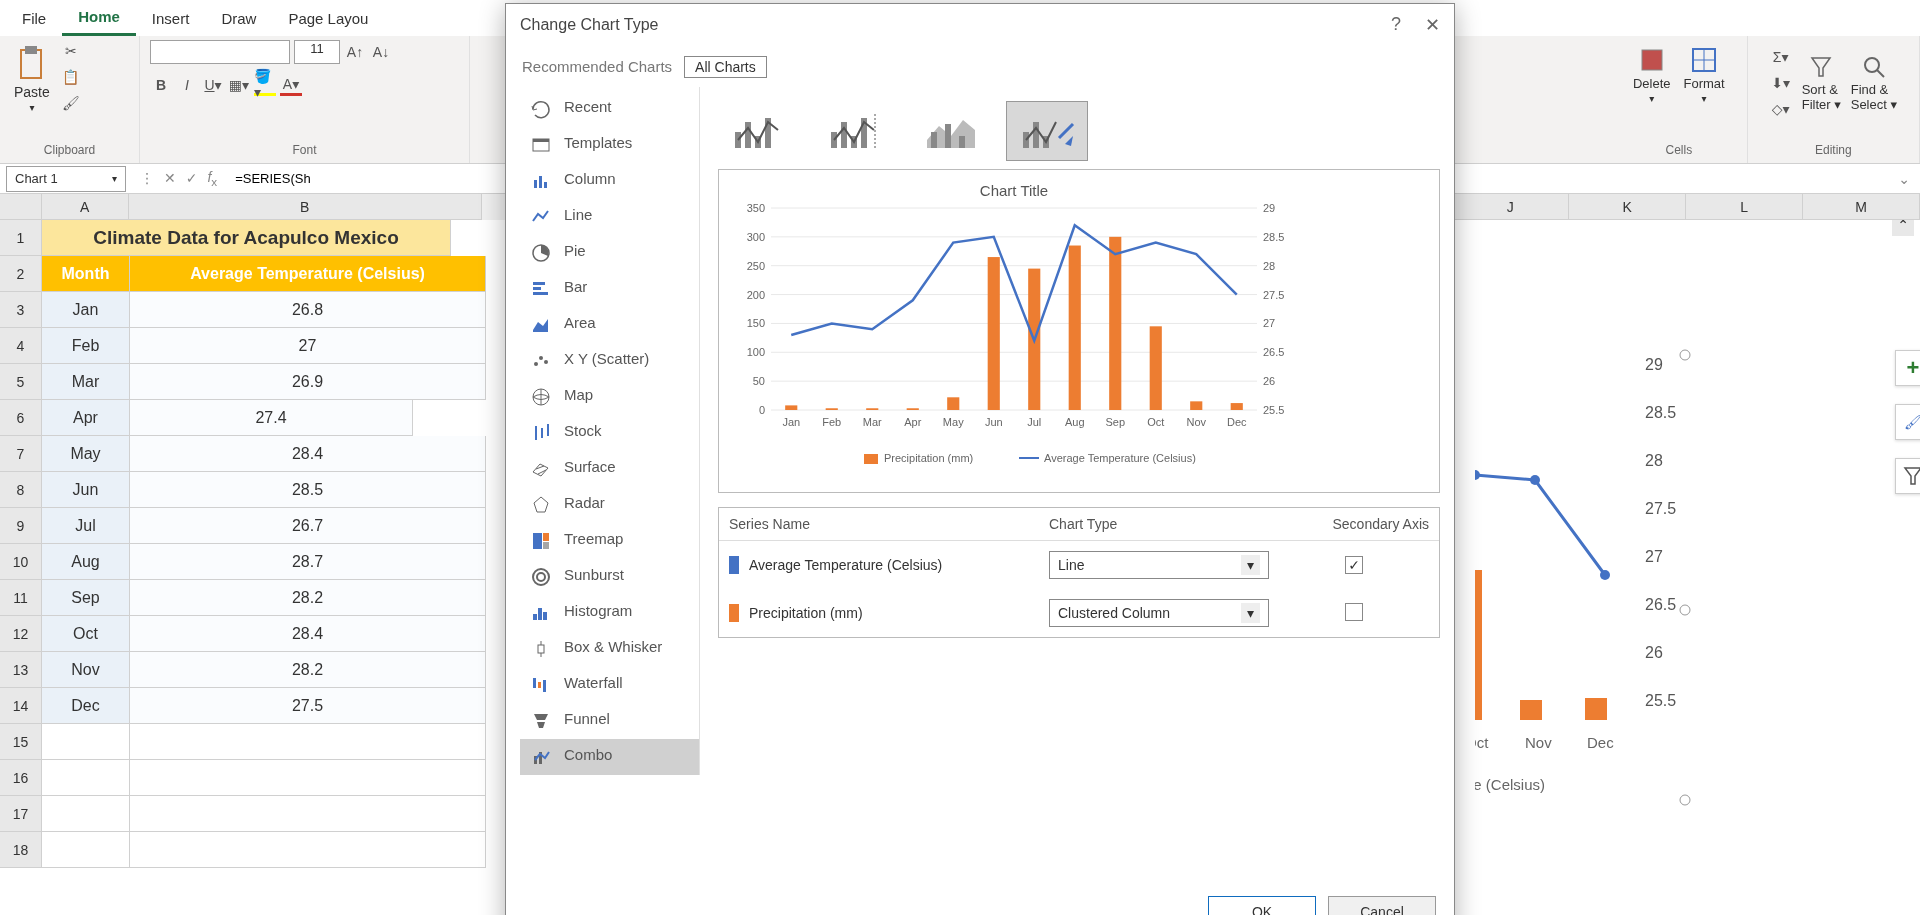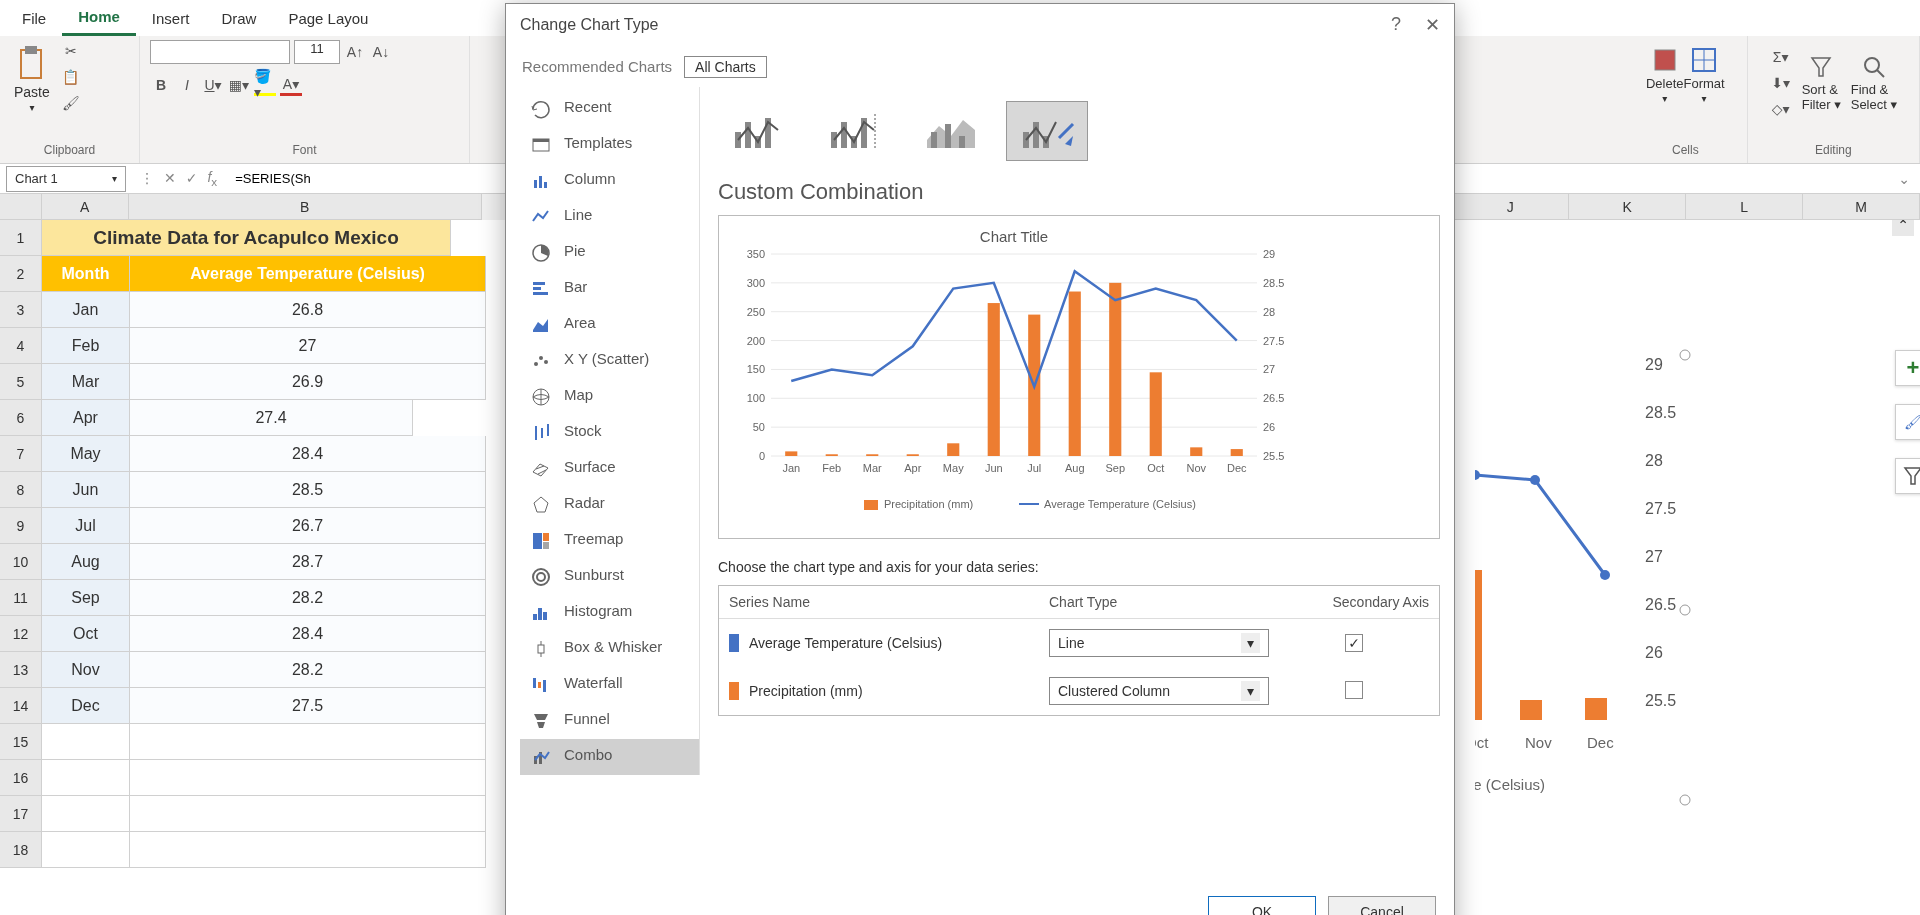--- a/index.html
+++ b/index.html
@@ -14,21 +14,21 @@
 .ribbon-body{background:#f3f2f1;height:128px;display:flex;border-bottom:1px solid #d0d0d0;position:relative}
 .ribbon-group{padding:4px 10px;display:flex;flex-direction:column;justify-content:space-between;border-right:1px solid #e0e0e0}
 .group-label{text-align:center;font-size:12px;color:#666;padding-bottom:2px}
 .group-content{display:flex;gap:6px;align-items:flex-start;flex:1}
 .paste-btn{display:flex;flex-direction:column;align-items:center;gap:2px;padding:4px}
 .clip-icons{display:flex;flex-direction:column;gap:4px;justify-content:center}
 .font-row{display:flex;gap:4px;align-items:center;margin-bottom:4px}
 .font-select{width:140px;height:24px;border:1px solid #a0a0a0;background:#fff;padding:0 6px;font-size:13px}
 .size-select{width:46px;height:24px;border:1px solid #a0a0a0;background:#fff;padding:0 4px;font-size:13px;text-align:center}
 .icon-btn{width:22px;height:22px;display:inline-flex;align-items:center;justify-content:center;color:#555;font-size:14px}
-.cells-group{display:flex;gap:0;align-items:center;padding:6px 12px}
+.cells-group{display:flex;gap:13px;align-items:center;padding:6px 12px}
 .cell-act{display:flex;flex-direction:column;align-items:center;gap:2px;font-size:13px}
 .editing-group{display:flex;gap:10px;align-items:center;padding:6px 12px}
 .formula-bar{display:flex;align-items:center;height:30px;border-bottom:1px solid #d0d0d0;background:#fff}
 .name-box{width:120px;height:26px;border:1px solid #a0a0a0;margin:0 6px;padding:0 8px;display:flex;align-items:center;justify-content:space-between;font-size:13px}
 .fx-area{display:flex;align-items:center;gap:10px;padding:0 8px;color:#888}
 .fx-input{flex:1;height:26px;border:none;padding:0 10px;font-size:13px}
 .sheet-area{position:relative;height:calc(100% - 194px)}
 .col-headers{display:flex;height:26px;background:#f0f0f0}
 .corner{width:42px;border-right:1px solid #d0d0d0;border-bottom:1px solid #d0d0d0;background:#e8e8e8}
 .col-h{border-right:1px solid #d0d0d0;border-bottom:1px solid #d0d0d0;text-align:center;line-height:26px;font-size:14px;background:#e8e8e8}
@@ -488,21 +488,20 @@
             <svg width="60" height="42">
               <rect x="6" y="22" width="6" height="16" fill="#888"></rect>
               <rect x="16" y="12" width="6" height="26" fill="#888"></rect>
               <rect x="26" y="26" width="6" height="12" fill="#888"></rect>
               <polyline points="9,30 19,18 29,32 39,12" fill="none" stroke="#555" stroke-width="2"></polyline>
               <path d="M42 28 L56 14" stroke="#4472c4" stroke-width="3"></path>
               <path d="M48 34 L56 26 L54 36 Z" fill="#4472c4"></path>
             </svg>
           </div>
       </div>
-      <div class="section-title">Custom Combination</div>
       <div class="chart-preview">
         <svg id="preview-svg" width="570" height="300">
             <text x="285" y="16" text-anchor="middle" font-size="15" fill="#555">Chart Title</text>
             <text x="36" y="234" text-anchor="end" font-size="11" fill="#666">0</text>
             <line x1="42" y1="230" x2="528" y2="230" stroke="#e8e8e8"></line>
             <text x="36" y="205.14285714285714" text-anchor="end" font-size="11" fill="#666">50</text>
             <line x1="42" y1="201.14285714285714" x2="528" y2="201.14285714285714" stroke="#e8e8e8"></line>
             <text x="36" y="176.28571428571428" text-anchor="end" font-size="11" fill="#666">100</text>
             <line x1="42" y1="172.28571428571428" x2="528" y2="172.28571428571428" stroke="#e8e8e8"></line>
             <text x="36" y="147.42857142857144" text-anchor="end" font-size="11" fill="#666">150</text>
@@ -547,21 +546,20 @@
             <text x="386.25" y="246" text-anchor="middle" font-size="11" fill="#666">Sep</text>
             <text x="426.75" y="246" text-anchor="middle" font-size="11" fill="#666">Oct</text>
             <text x="467.25" y="246" text-anchor="middle" font-size="11" fill="#666">Nov</text>
             <text x="507.75" y="246" text-anchor="middle" font-size="11" fill="#666">Dec</text>
             <rect x="135" y="274" width="14" height="10" fill="#ed7d31"></rect>
             <text x="155" y="282" font-size="11" fill="#666">Precipitation (mm)</text>
             <line x1="290" y1="278" x2="310" y2="278" stroke="#4472c4" stroke-width="2"></line>
             <text x="315" y="282" font-size="11" fill="#666">Average Temperature (Celsius)</text>
           </svg>
       </div>
-      <div class="series-prompt">Choose the chart type and axis for your data series:</div>
       <div class="series-table">
         <div class="series-hdr">
           <div style="width:320px">Series Name</div>
           <div style="width:250px">Chart Type</div>
           <div style="flex:1;text-align:right">Secondary Axis</div>
         </div>
         <div id="series-rows">
             <div class="series-row">
               <div class="series-swatch" style="background:#4472c4"></div>
               <div style="width:290px">Average Temperature (Celsius)</div>

